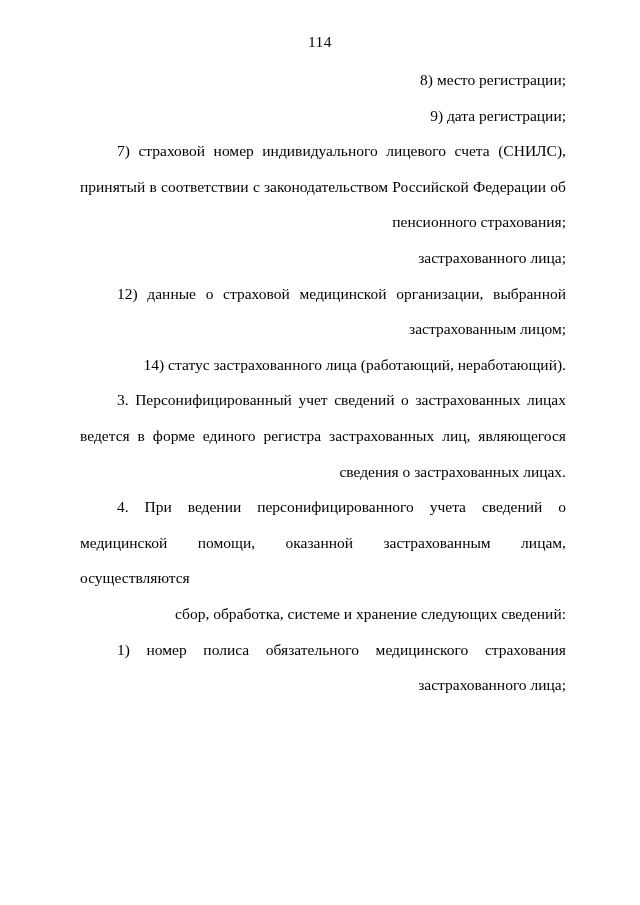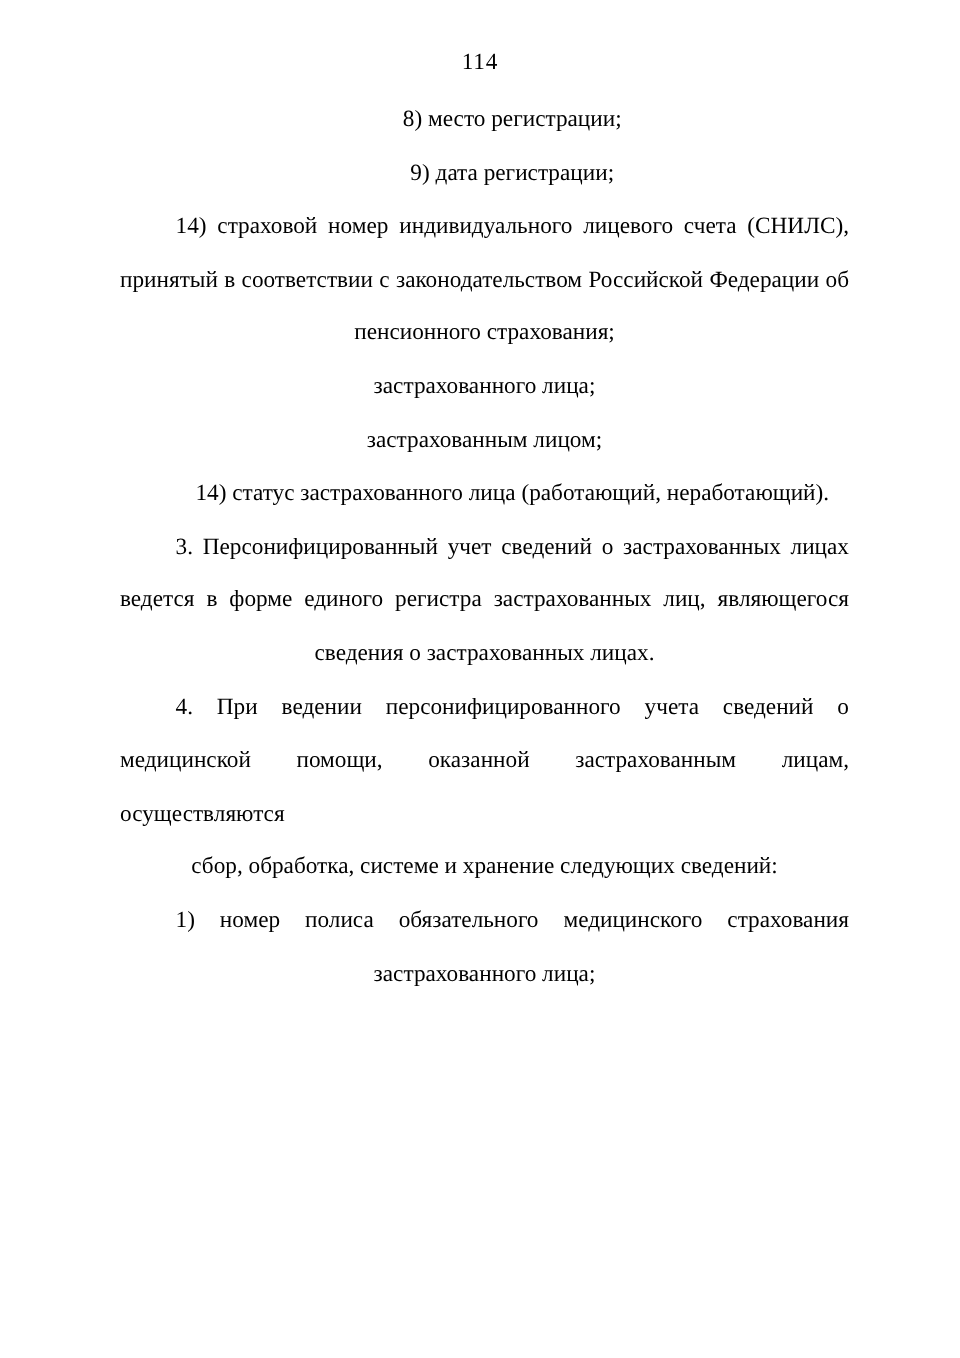--- a/index.html
+++ b/index.html
@@ -26,45 +26,46 @@
     letter-spacing: 0.5px;
   }
   .text-block {
     position: absolute;
     top: 62px;
     left: 80px;
     width: 486px;
   }
   .ln {
     line-height: 35.6px;
-    text-align: center;
+    text-align: right;
     white-space: normal;
   }
   .ind {
     text-indent: 37px;
   }
   .j {
     text-align: justify;
     text-align-last: justify;
     text-justify: inter-word;
   }
 </style>
 </head>
 <body>
 
 <div class="page">
   <div class="page-number">114</div>
 
   <div class="text-block">
     <div class="ln ind">8) место регистрации;</div>
     <div class="ln ind">9) дата регистрации;</div>
-    <div class="ln ind j">14) страховой номер индивидуального лицевого счета (СНИЛС),</div>
+    <div class="ln ind j">7) страховой номер индивидуального лицевого счета (СНИЛС),</div>
     <div class="ln j">принятый в соответствии с законодательством Российской Федерации об</div>
     <div class="ln">пенсионного страхования;</div>
     <div class="ln">застрахованного лица;</div>
+    <div class="ln ind j">12) данные о страховой медицинской организации, выбранной</div>
     <div class="ln">застрахованным лицом;</div>
     <div class="ln ind">14) статус застрахованного лица (работающий, неработающий).</div>
     <div class="ln ind j">3. Персонифицированный учет сведений о застрахованных лицах</div>
     <div class="ln j">ведется в форме единого регистра застрахованных лиц, являющегося</div>
     <div class="ln">сведения о застрахованных лицах.</div>
     <div class="ln ind j">4. При ведении персонифицированного учета сведений о</div>
     <div class="ln j">медицинской помощи, оказанной застрахованным лицам, осуществляются</div>
     <div class="ln">сбор, обработка, системе и хранение следующих сведений:</div>
     <div class="ln ind j">1) номер полиса обязательного медицинского страхования</div>
     <div class="ln">застрахованного лица;</div>

